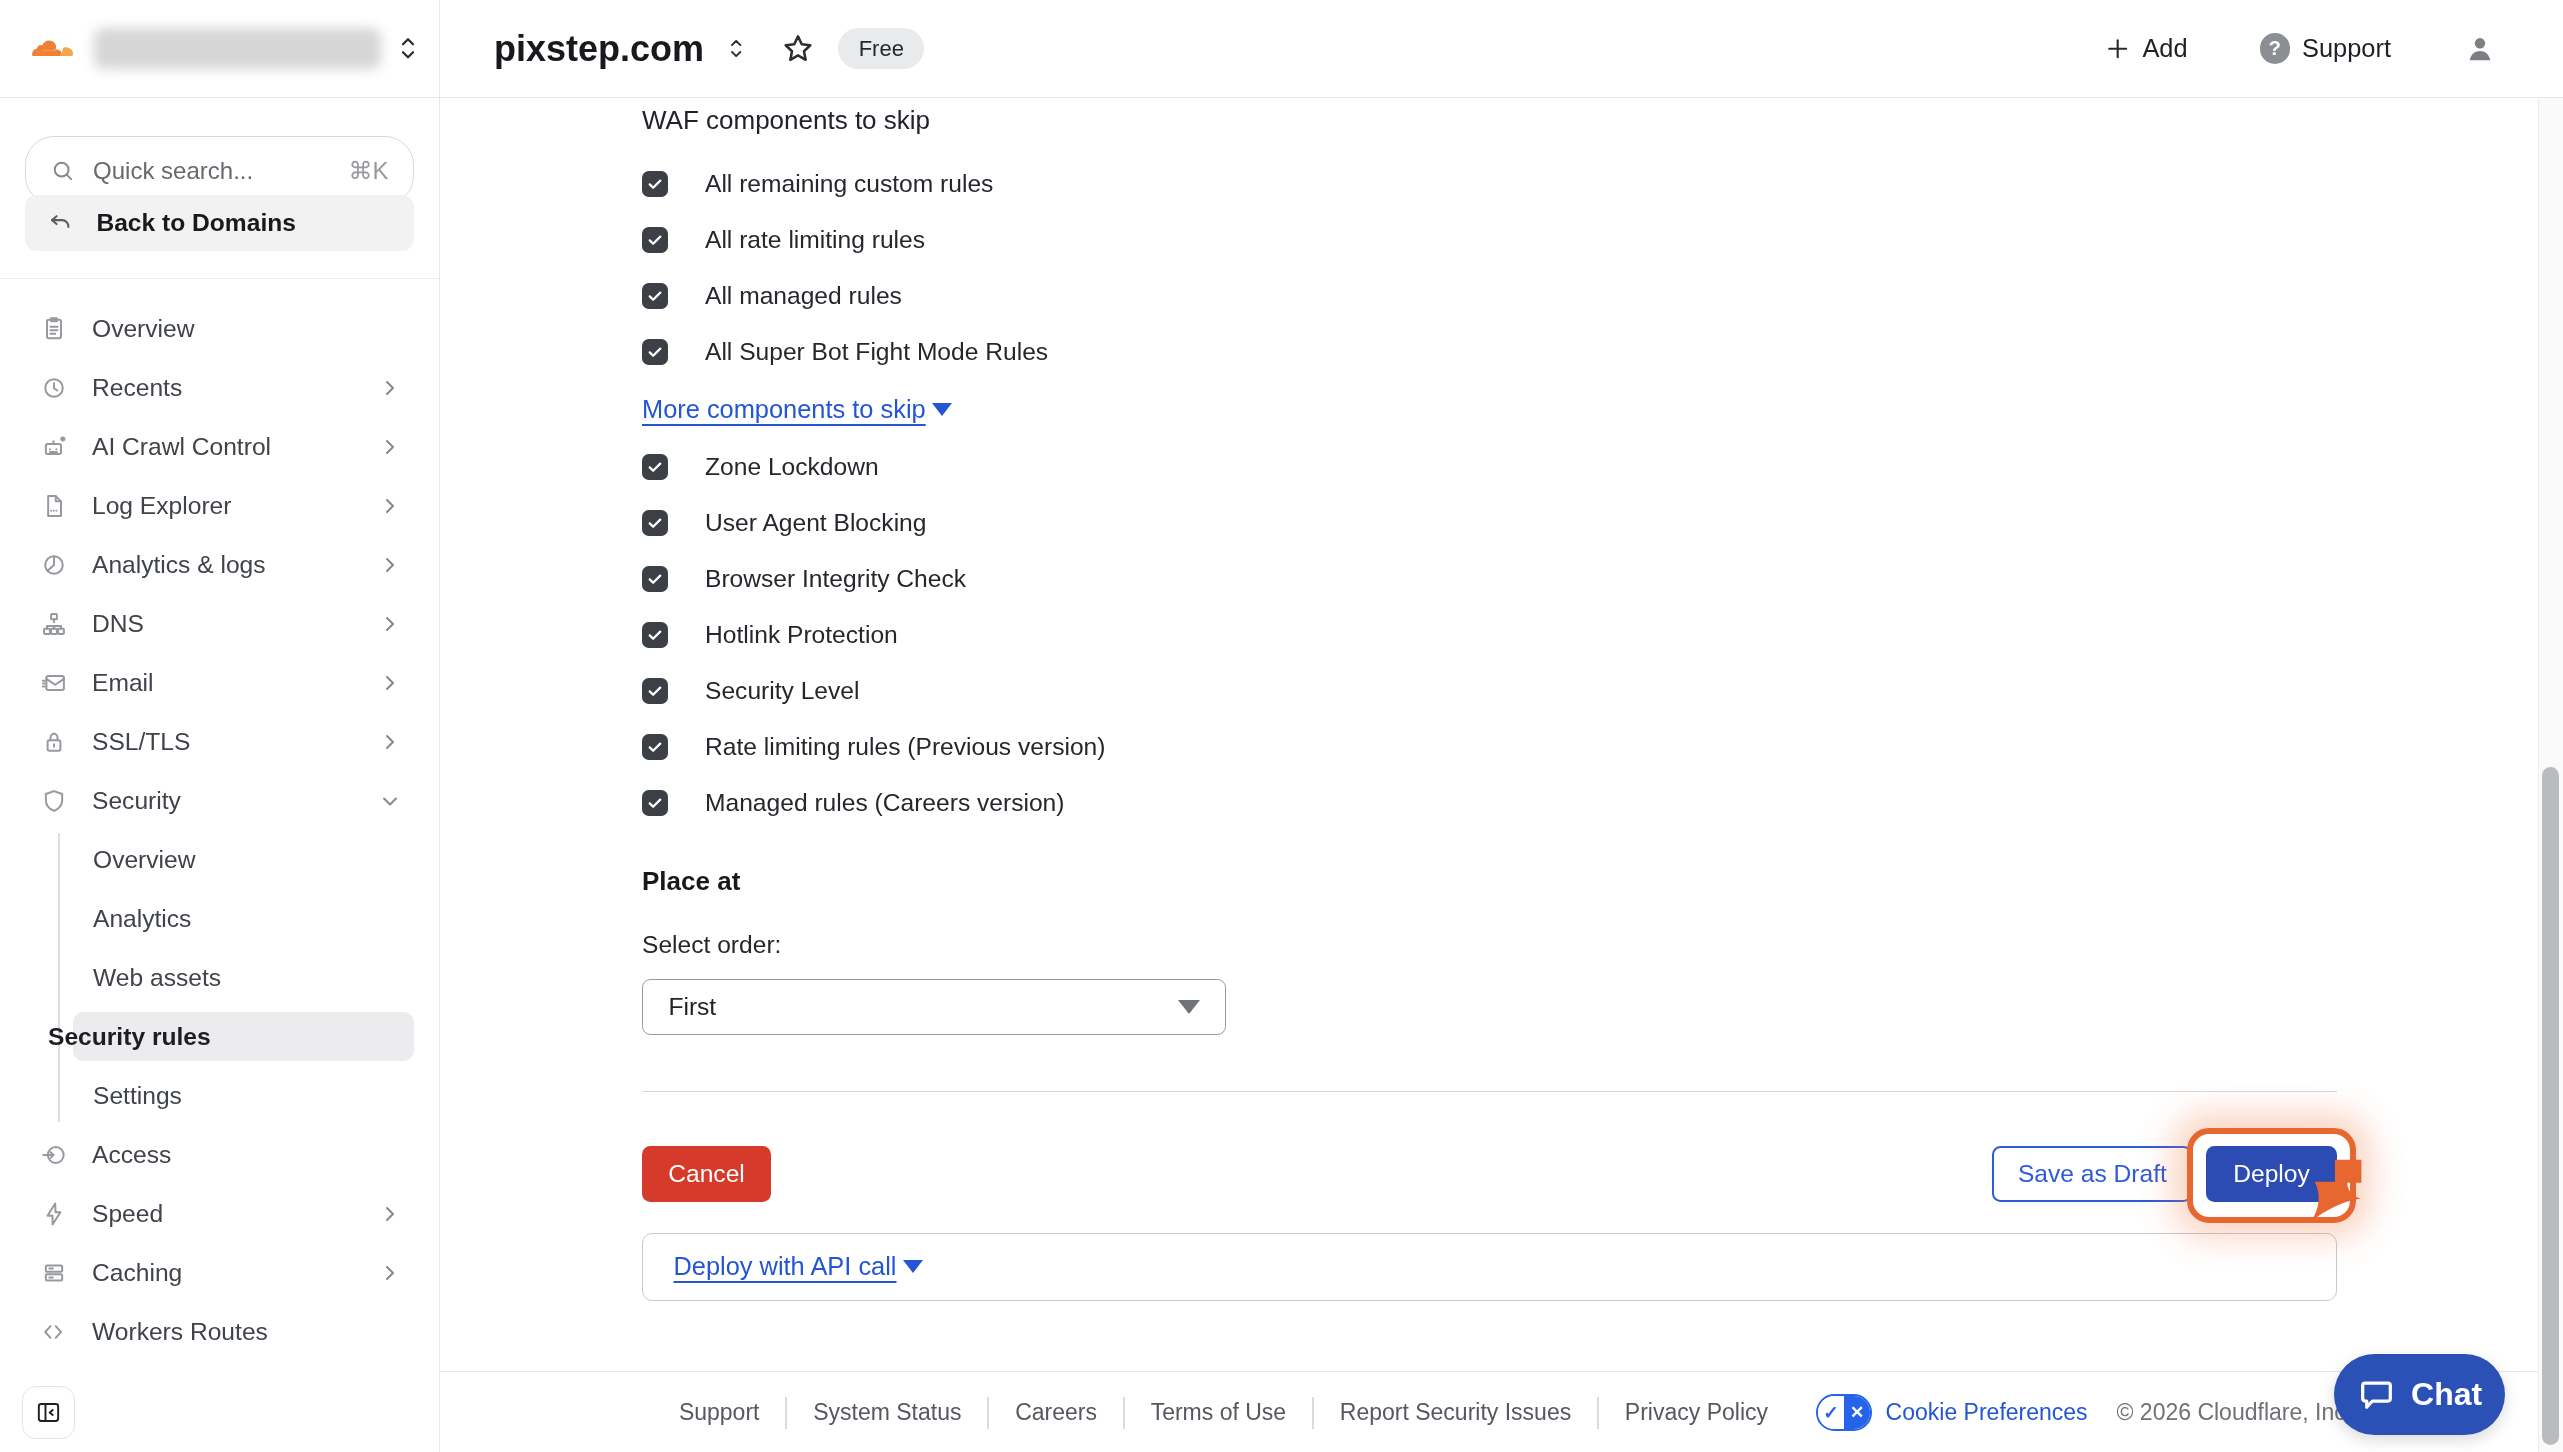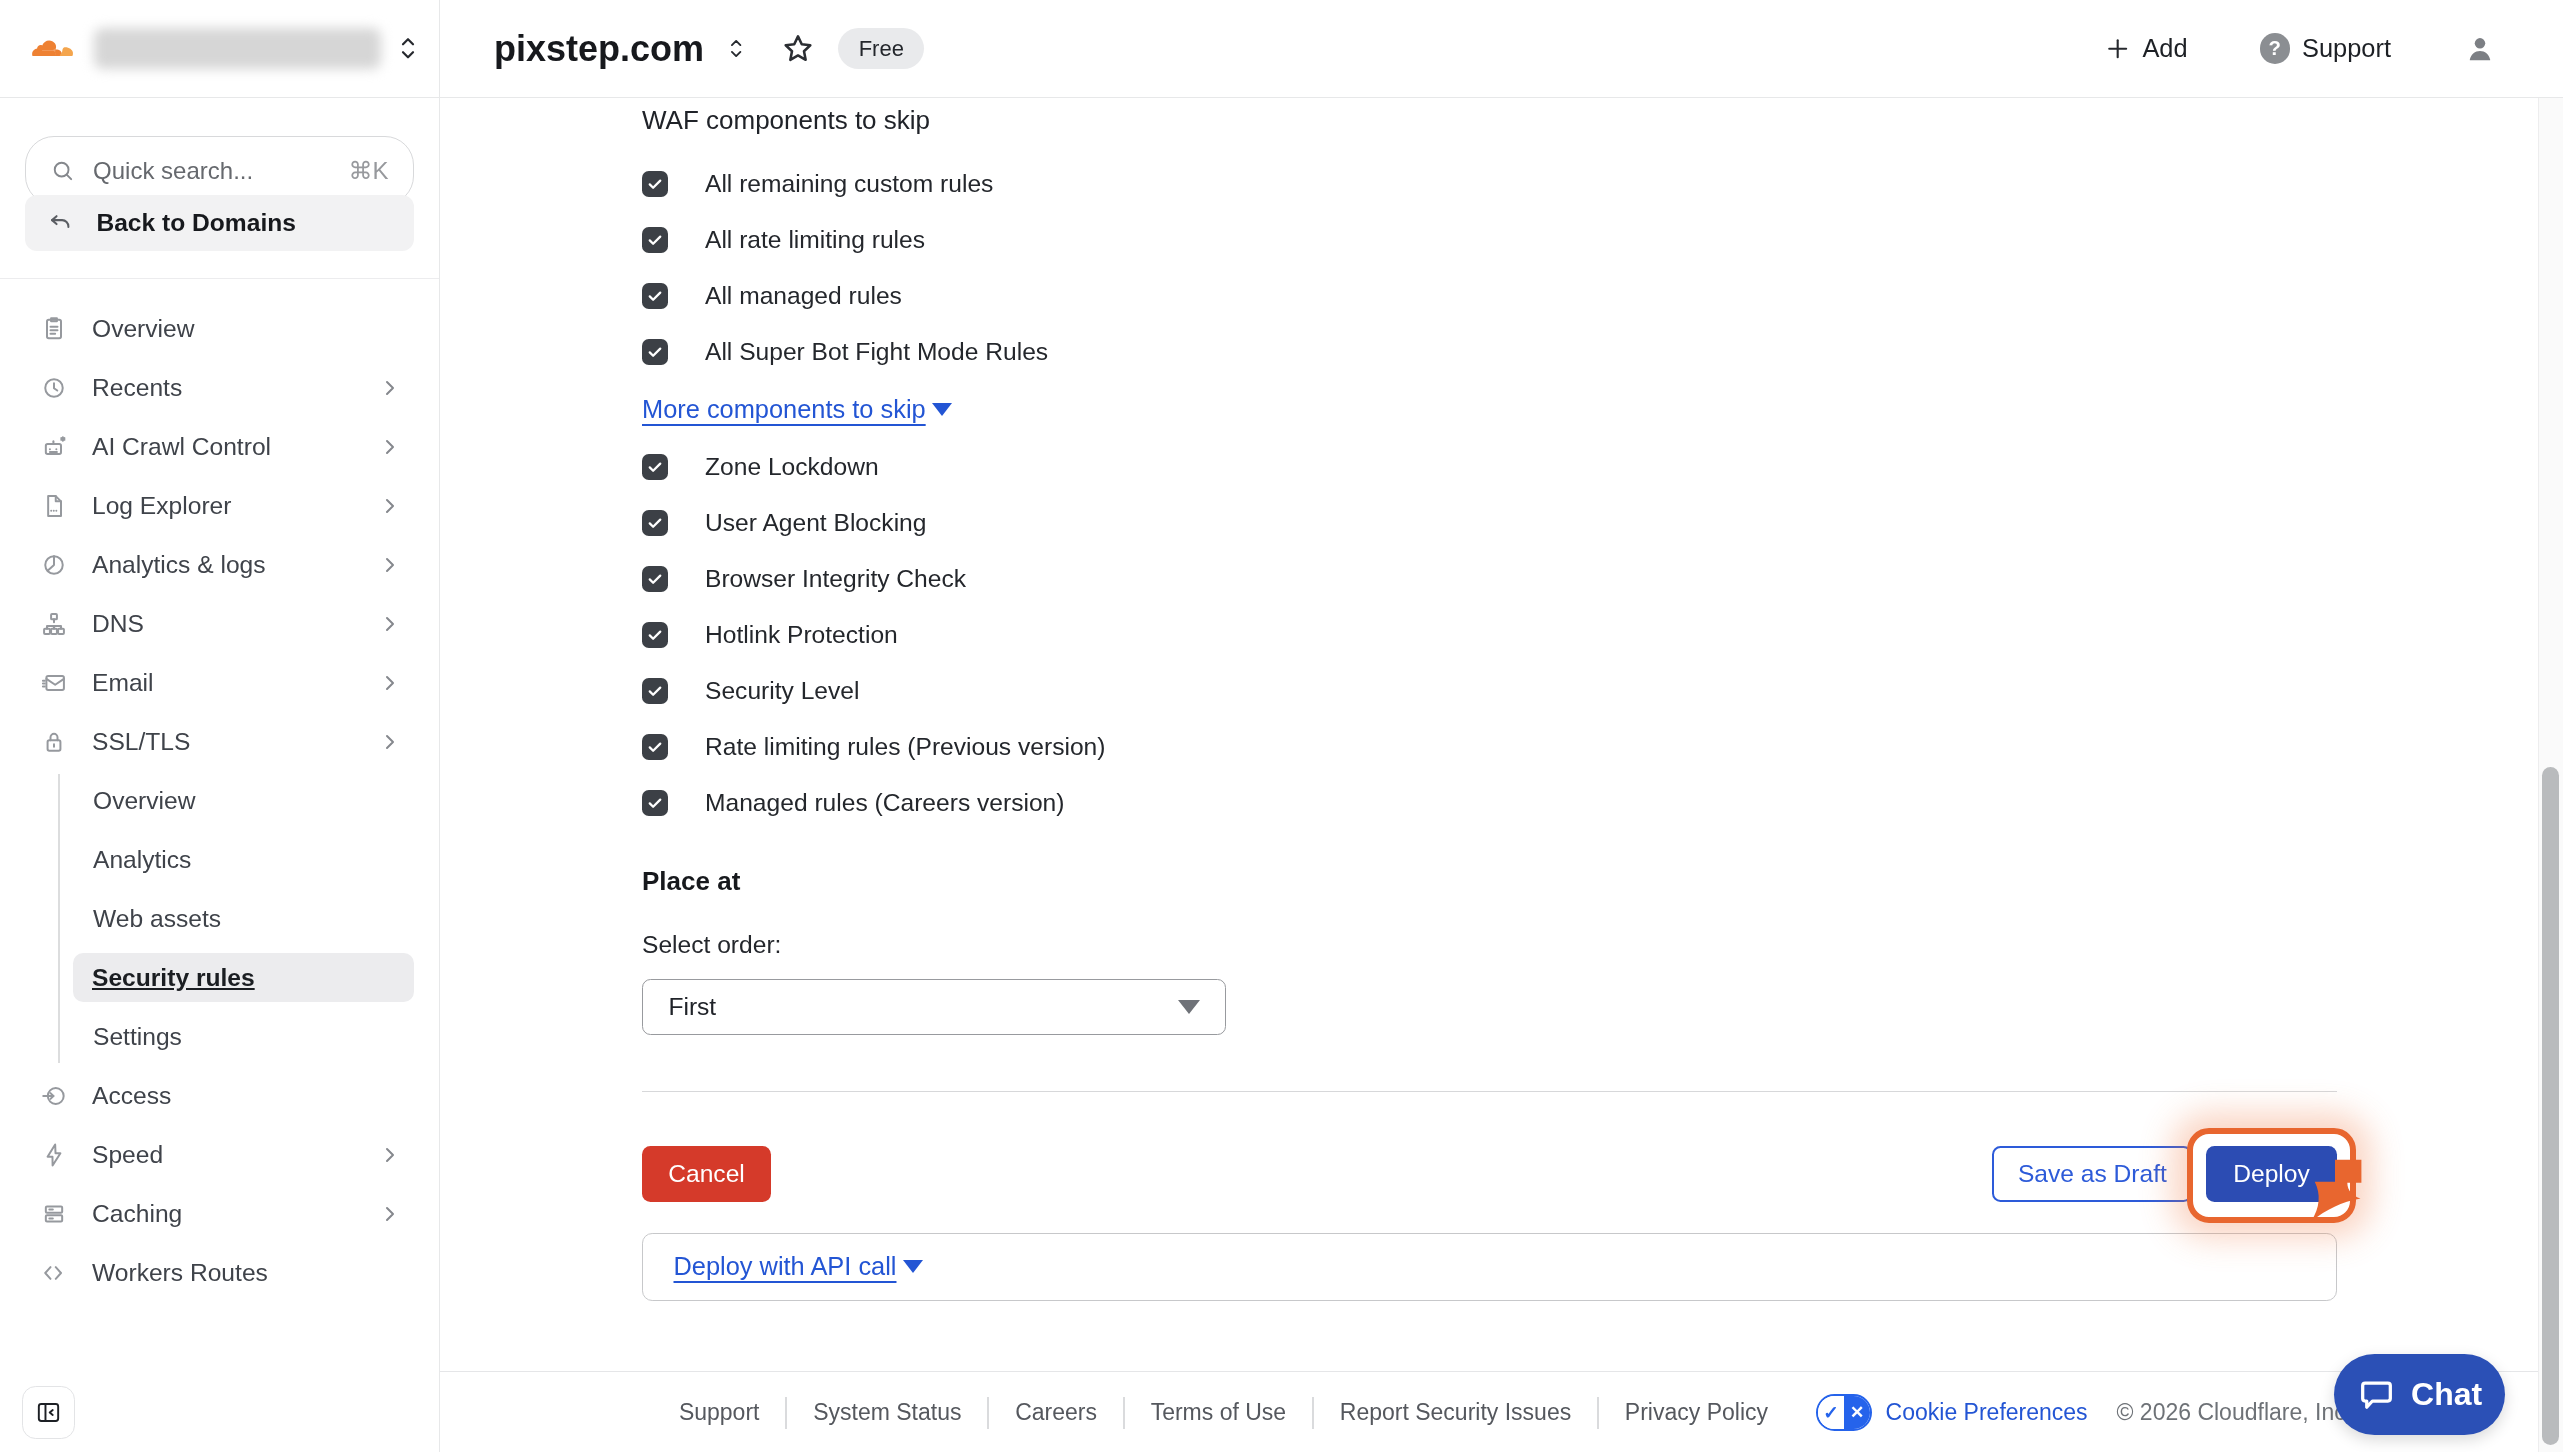--- a/index.html
+++ b/index.html
@@ -28,21 +28,21 @@
   .nav-icon{width:29px;display:flex;justify-content:center;}
   .nav-icon svg{stroke:#96999e;fill:none;stroke-width:1.7;stroke-linecap:round;stroke-linejoin:round;width:28px;height:28px;}
   .nav-label{margin-left:24px;font-size:24.6px;color:#3f434a;white-space:nowrap;}
   .nav-chev{margin-left:auto;}
   .nav-chev svg{stroke:#85888d;fill:none;stroke-width:2;stroke-linecap:round;stroke-linejoin:round;width:24px;height:24px;}
   .subwrap{position:relative;}
   .sub-rail{position:absolute;left:58px;top:3.4px;bottom:3.4px;width:1.7px;background:#dcddde;}
   .sub-row{height:59px;display:flex;align-items:center;position:relative;cursor:pointer;}
   .sub-label{padding-left:93px;font-size:24.6px;color:#3f434a;position:relative;z-index:1;}
   .sub-row.selected .sub-pill{position:absolute;left:73px;right:25.4px;top:5.1px;bottom:5.1px;background:#ececee;border-radius:10.2px;}
-  .sub-row.selected .sub-label{font-weight:bold;color:#1b1e22;padding-left:92px;text-decoration:underline;}
+  .sub-row.selected .sub-label{font-weight:bold;color:#1b1e22;padding-left:48px;}
   .collapse-btn{position:absolute;left:22px;bottom:13.6px;width:53px;height:53px;border:1.7px solid #e3e4e6;border-radius:13.6px;display:flex;align-items:center;justify-content:center;box-sizing:border-box;cursor:pointer;background:#fff;}
   .collapse-btn svg{stroke:#1d2025;fill:none;stroke-width:1.6;stroke-linecap:round;stroke-linejoin:round;width:29px;height:29px;}
   
   .main{position:absolute;left:442px;top:98px;right:0;bottom:0;background:#fff;}
   .content{position:absolute;left:200px;top:0;width:1695px;}
   .waf-heading{font-size:26px;font-weight:normal;color:#202329;margin:6.8px 0 20.3px;}
   .check-row{height:56px;display:flex;align-items:center;}
   .checkbox{width:26px;height:26px;background:#3c4046;border-radius:6.8px;display:flex;align-items:center;justify-content:center;flex:none;cursor:pointer;}
   .checkbox svg{stroke:#fff;fill:none;stroke-width:3;stroke-linecap:round;stroke-linejoin:round;width:18px;height:18px;}
   .check-label{margin-left:37px;font-size:24.6px;color:#24272c;}
@@ -280,20 +280,33 @@
             <path d="M12 14v2"></path>
           </svg>
         </span>
       <span class="nav-label">SSL/TLS</span>
       <span class="nav-chev">
           <svg viewBox="0 0 24 24">
             <path d="M9 6l6 6-6 6"></path>
           </svg>
         </span>
     </div>
+    <div class="nav-row">
+      <span class="nav-icon">
+          <svg viewBox="0 0 24 24">
+            <path d="M12 3.5l7 2.5v5.2c0 4.6-3 7.7-7 9.3-4-1.6-7-4.7-7-9.3V6z"></path>
+          </svg>
+        </span>
+      <span class="nav-label">Security</span>
+      <span class="nav-chev">
+          <svg viewBox="0 0 24 24">
+            <path d="M6 9.5l6 6 6-6"></path>
+          </svg>
+        </span>
+    </div>
 
     <div class="subwrap">
       <div class="sub-rail"></div>
       <div class="sub-row">
         <span class="sub-label">Overview</span>
       </div>
       <div class="sub-row">
         <span class="sub-label">Analytics</span>
       </div>
       <div class="sub-row">

